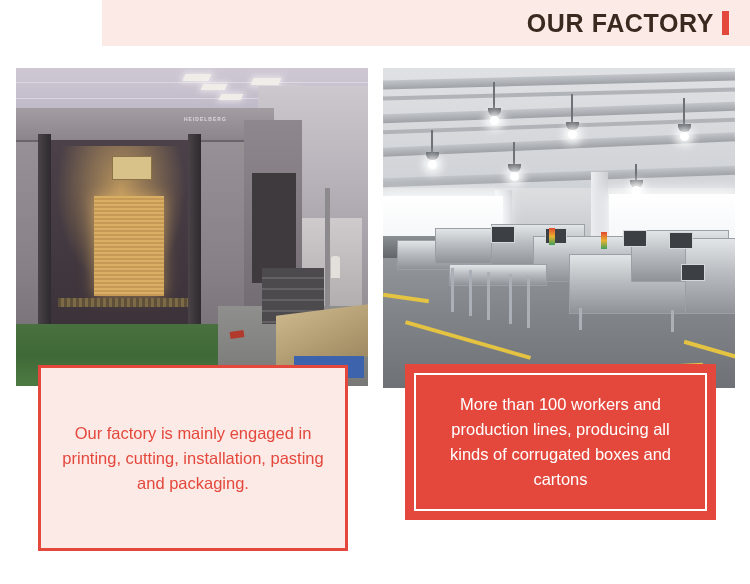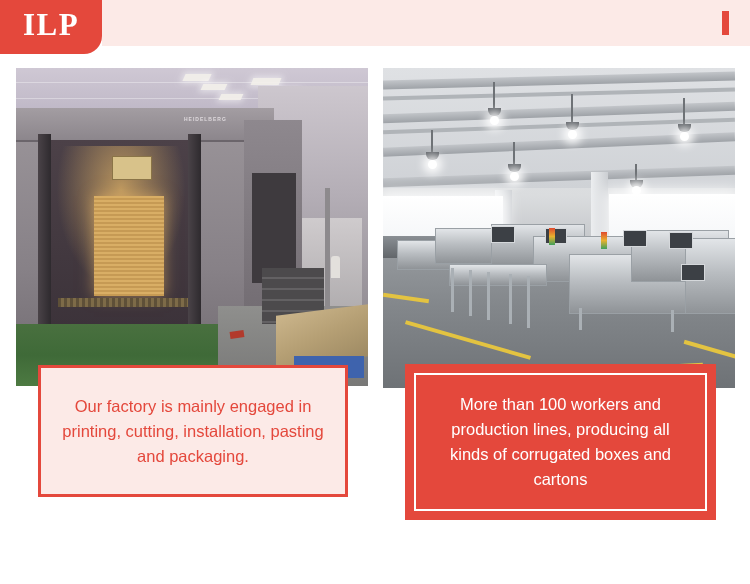--- a/index.html
+++ b/index.html
@@ -258,21 +258,21 @@
   
   .caption {
     position: absolute;
     box-sizing: border-box;
     display: flex;
     align-items: center;
     justify-content: center;
     text-align: center;
   }
   .caption-left {
-    left: 38px; top: 365px; width: 310px; height: 132px;
+    left: 38px; top: 365px; width: 310px; height: 186px;
     background: #fceae7;
     border: 3px solid #e4483c;
     padding: 10px 14px;
   }
   .caption-left .caption-text {
     color: #e4483c;
     font-size: 16.5px;
     line-height: 25px;
   }
   .caption-right {
@@ -292,24 +292,22 @@
     color: #ffffff;
     font-size: 16.5px;
     line-height: 25px;
   }
 </style>
 </head>
 <body>
 
 <div class="header">
   <div class="header-bar"></div>
+  <div class="header-title">OUR FACTORY</div>
   <div class="title-accent"></div>
-  <div class="logo-badge">
-    <span class="logo-text">ILP</span>
-  </div>
 </div>
 
 <div class="panel panel-left">
   <div class="photo">
     <div class="lp-bg"></div>
     <div class="lp-ceiling"></div>
     <div class="lp-ceil-line" style="left:0;top:14px;width:352px;"></div>
     <div class="lp-ceil-line" style="left:0;top:30px;width:352px;"></div>
     <div class="lp-ceil-line" style="left:0;top:46px;width:352px;"></div>
     <div class="lp-light" style="left:168px;top:6px;width:26px;height:7px;transform:skewX(-25deg);"></div>

